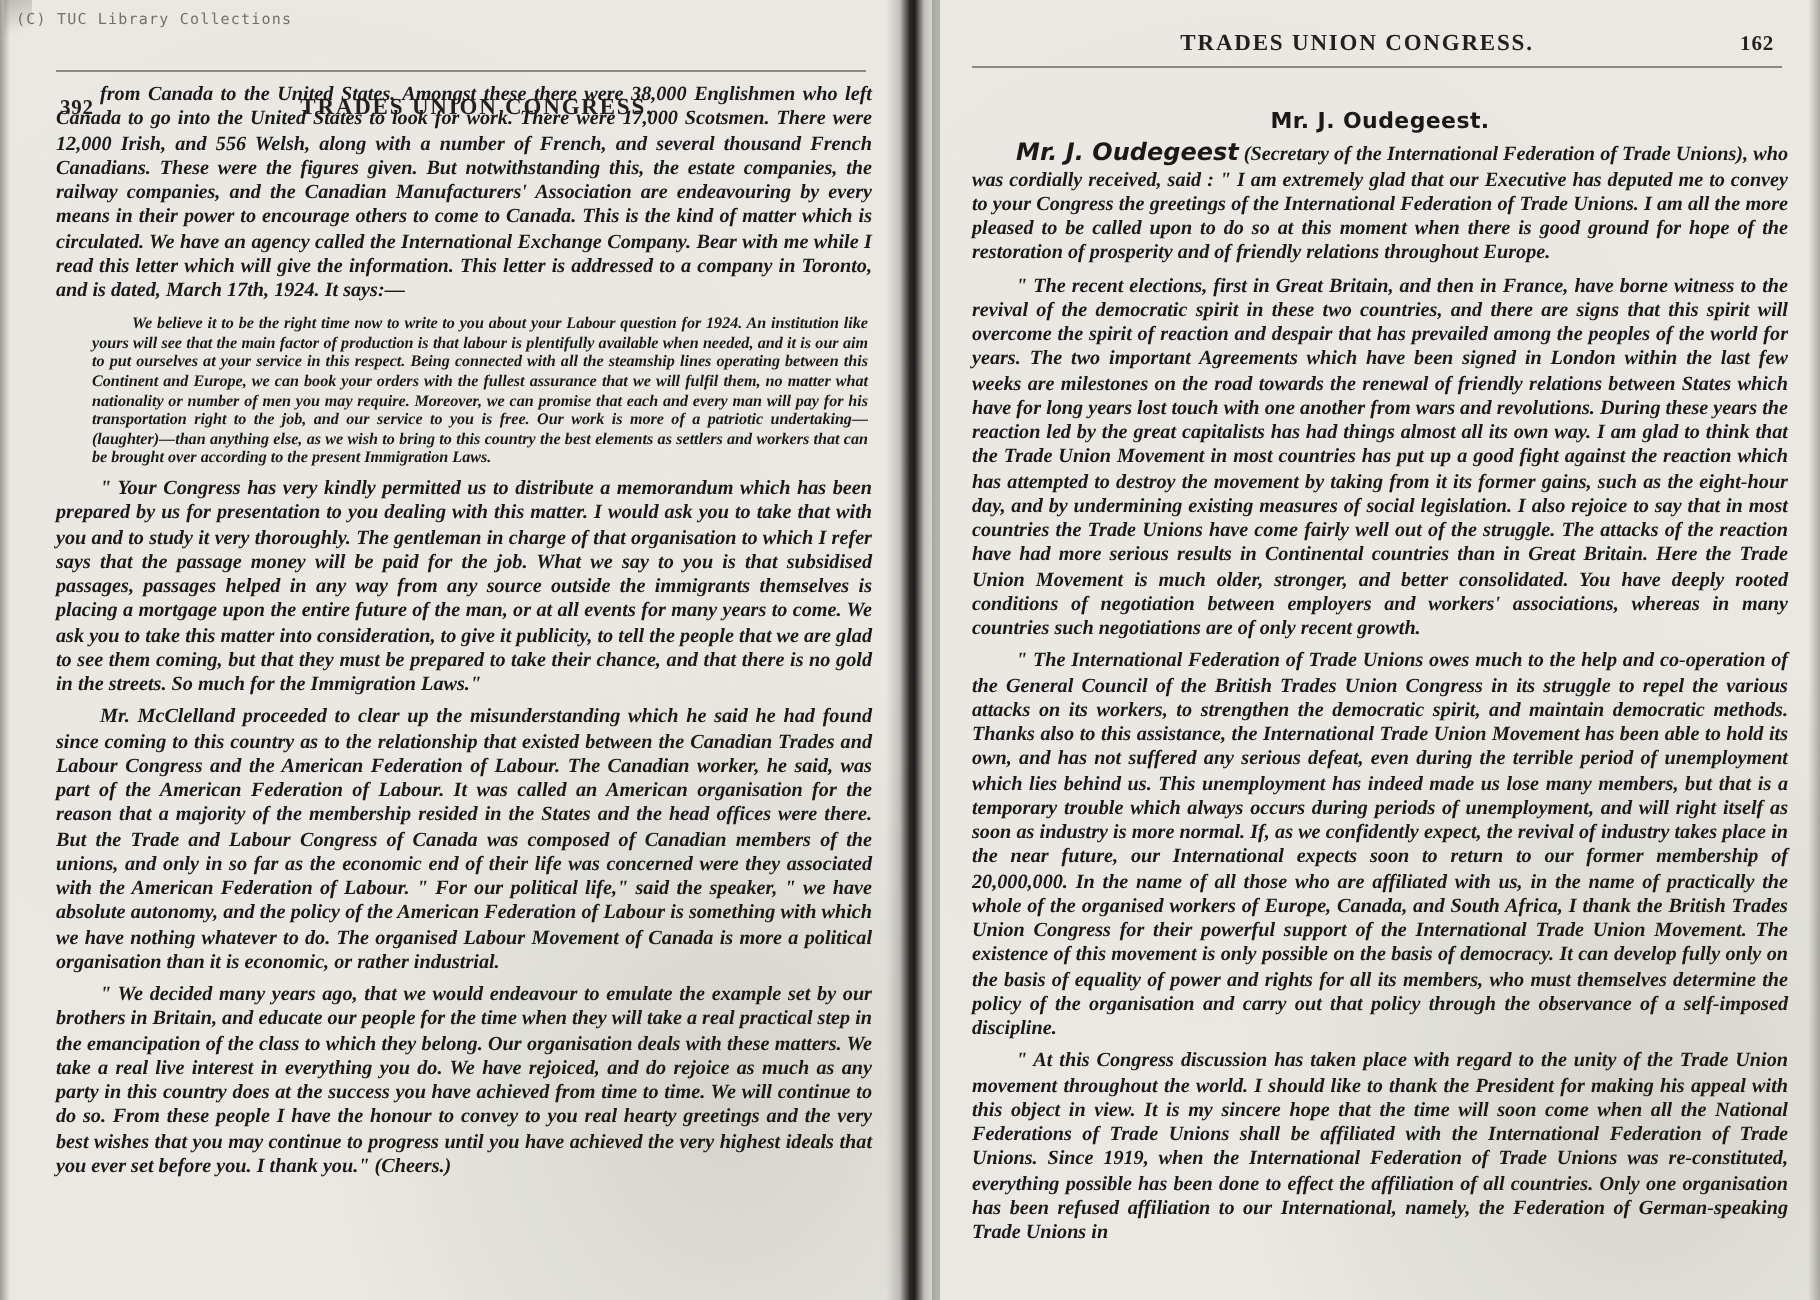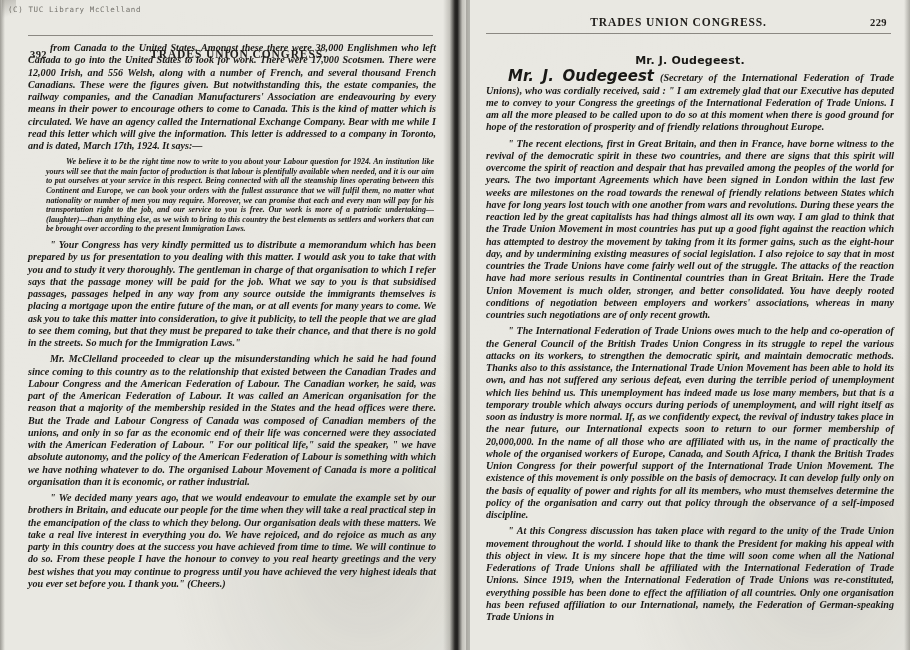--- a/index.html
+++ b/index.html
@@ -180,21 +180,21 @@
     font-family: "DejaVu Sans", sans-serif;
     font-size: 11px;
     font-weight: 700;
     letter-spacing: .2px;
     margin: 15px 0 3px 0;
     text-indent: 0;
     color: #1a1916;
   }
   .speaker-name {
     font-family: "DejaVu Sans", sans-serif;
-    font-size: 15px;
+    font-size: 12px;
     font-weight: 700;
   }
 </style>
 </head>
 <body>
 
 <div id="scan">
 
   <div class="leaf" id="leaf-left">
     <div class="paper-tone"></div>
@@ -205,21 +205,21 @@
   </div>
 
   <div class="runhead" id="runhead-left">
     <span class="folio">392</span>
     <span class="title">TRADES UNION CONGRESS.</span>
   </div>
   <div class="rule" id="rule-left"></div>
 
   <div class="runhead" id="runhead-right">
     <span class="title">TRADES UNION CONGRESS.</span>
-    <span class="folio">229</span>
+    <span class="folio">162</span>
   </div>
   <div class="rule" id="rule-right"></div>
 
   <div class="column" id="col-left">
     <p>from Canada to the United States. Amongst these there were 38,000 Englishmen who left Canada to go into the United States to look for work. There were 17,000 Scotsmen. There were 12,000 Irish, and 556 Welsh, along with a number of French, and several thousand French Canadians. These were the figures given. But notwithstanding this, the estate companies, the railway companies, and the Canadian Manufacturers' Association are endeavouring by every means in their power to encourage others to come to Canada. This is the kind of matter which is circulated. We have an agency called the International Exchange Company. Bear with me while I read this letter which will give the information. This letter is addressed to a company in Toronto, and is dated, March 17th, 1924. It says:—</p>
     <div class="quote-block">
       <p>We believe it to be the right time now to write to you about your Labour question for 1924. An institution like yours will see that the main factor of production is that labour is plentifully available when needed, and it is our aim to put ourselves at your service in this respect. Being connected with all the steamship lines operating between this Continent and Europe, we can book your orders with the fullest assurance that we will fulfil them, no matter what nationality or number of men you may require. Moreover, we can promise that each and every man will pay for his transportation right to the job, and our service to you is free. Our work is more of a patriotic undertaking—(laughter)—than anything else, as we wish to bring to this country the best elements as settlers and workers that can be brought over according to the present Immigration Laws.</p>
     </div>
     <p>" Your Congress has very kindly permitted us to distribute a memorandum which has been prepared by us for presentation to you dealing with this matter. I would ask you to take that with you and to study it very thoroughly. The gentleman in charge of that organisation to which I refer says that the passage money will be paid for the job. What we say to you is that subsidised passages, passages helped in any way from any source outside the immigrants themselves is placing a mortgage upon the entire future of the man, or at all events for many years to come. We ask you to take this matter into consideration, to give it publicity, to tell the people that we are glad to see them coming, but that they must be prepared to take their chance, and that there is no gold in the streets. So much for the Immigration Laws."</p>
     <p>Mr. McClelland proceeded to clear up the misunderstanding which he said he had found since coming to this country as to the relationship that existed between the Canadian Trades and Labour Congress and the American Federation of Labour. The Canadian worker, he said, was part of the American Federation of Labour. It was called an American organisation for the reason that a majority of the membership resided in the States and the head offices were there. But the Trade and Labour Congress of Canada was composed of Canadian members of the unions, and only in so far as the economic end of their life was concerned were they associated with the American Federation of Labour. " For our political life," said the speaker, " we have absolute autonomy, and the policy of the American Federation of Labour is something with which we have nothing whatever to do. The organised Labour Movement of Canada is more a political organisation than it is economic, or rather industrial.</p>
@@ -233,15 +233,15 @@
     <p>" The International Federation of Trade Unions owes much to the help and co-operation of the General Council of the British Trades Union Congress in its struggle to repel the various attacks on its workers, to strengthen the democratic spirit, and maintain democratic methods. Thanks also to this assistance, the International Trade Union Movement has been able to hold its own, and has not suffered any serious defeat, even during the terrible period of unemployment which lies behind us. This unemployment has indeed made us lose many members, but that is a temporary trouble which always occurs during periods of unemployment, and will right itself as soon as industry is more normal. If, as we confidently expect, the revival of industry takes place in the near future, our International expects soon to return to our former membership of 20,000,000. In the name of all those who are affiliated with us, in the name of practically the whole of the organised workers of Europe, Canada, and South Africa, I thank the British Trades Union Congress for their powerful support of the International Trade Union Movement. The existence of this movement is only possible on the basis of democracy. It can develop fully only on the basis of equality of power and rights for all its members, who must themselves determine the policy of the organisation and carry out that policy through the observance of a self-imposed discipline.</p>
     <p>" At this Congress discussion has taken place with regard to the unity of the Trade Union movement throughout the world. I should like to thank the President for making his appeal with this object in view. It is my sincere hope that the time will soon come when all the National Federations of Trade Unions shall be affiliated with the International Federation of Trade Unions. Since 1919, when the International Federation of Trade Unions was re-constituted, everything possible has been done to effect the affiliation of all countries. Only one organisation has been refused affiliation to our International, namely, the Federation of German-speaking Trade Unions in</p>
   </div>
 
   <div id="gutter"></div>
   <div id="gutter-edge"></div>
   <div id="edge-left"></div>
   <div id="edge-right"></div>
 
   <div id="corner-smudge"></div>
-  <div id="watermark">(C) TUC Library McClelland</div>
+  <div id="watermark">(C) TUC Library Collections</div>
 
 </div>
 
 </body></html>

